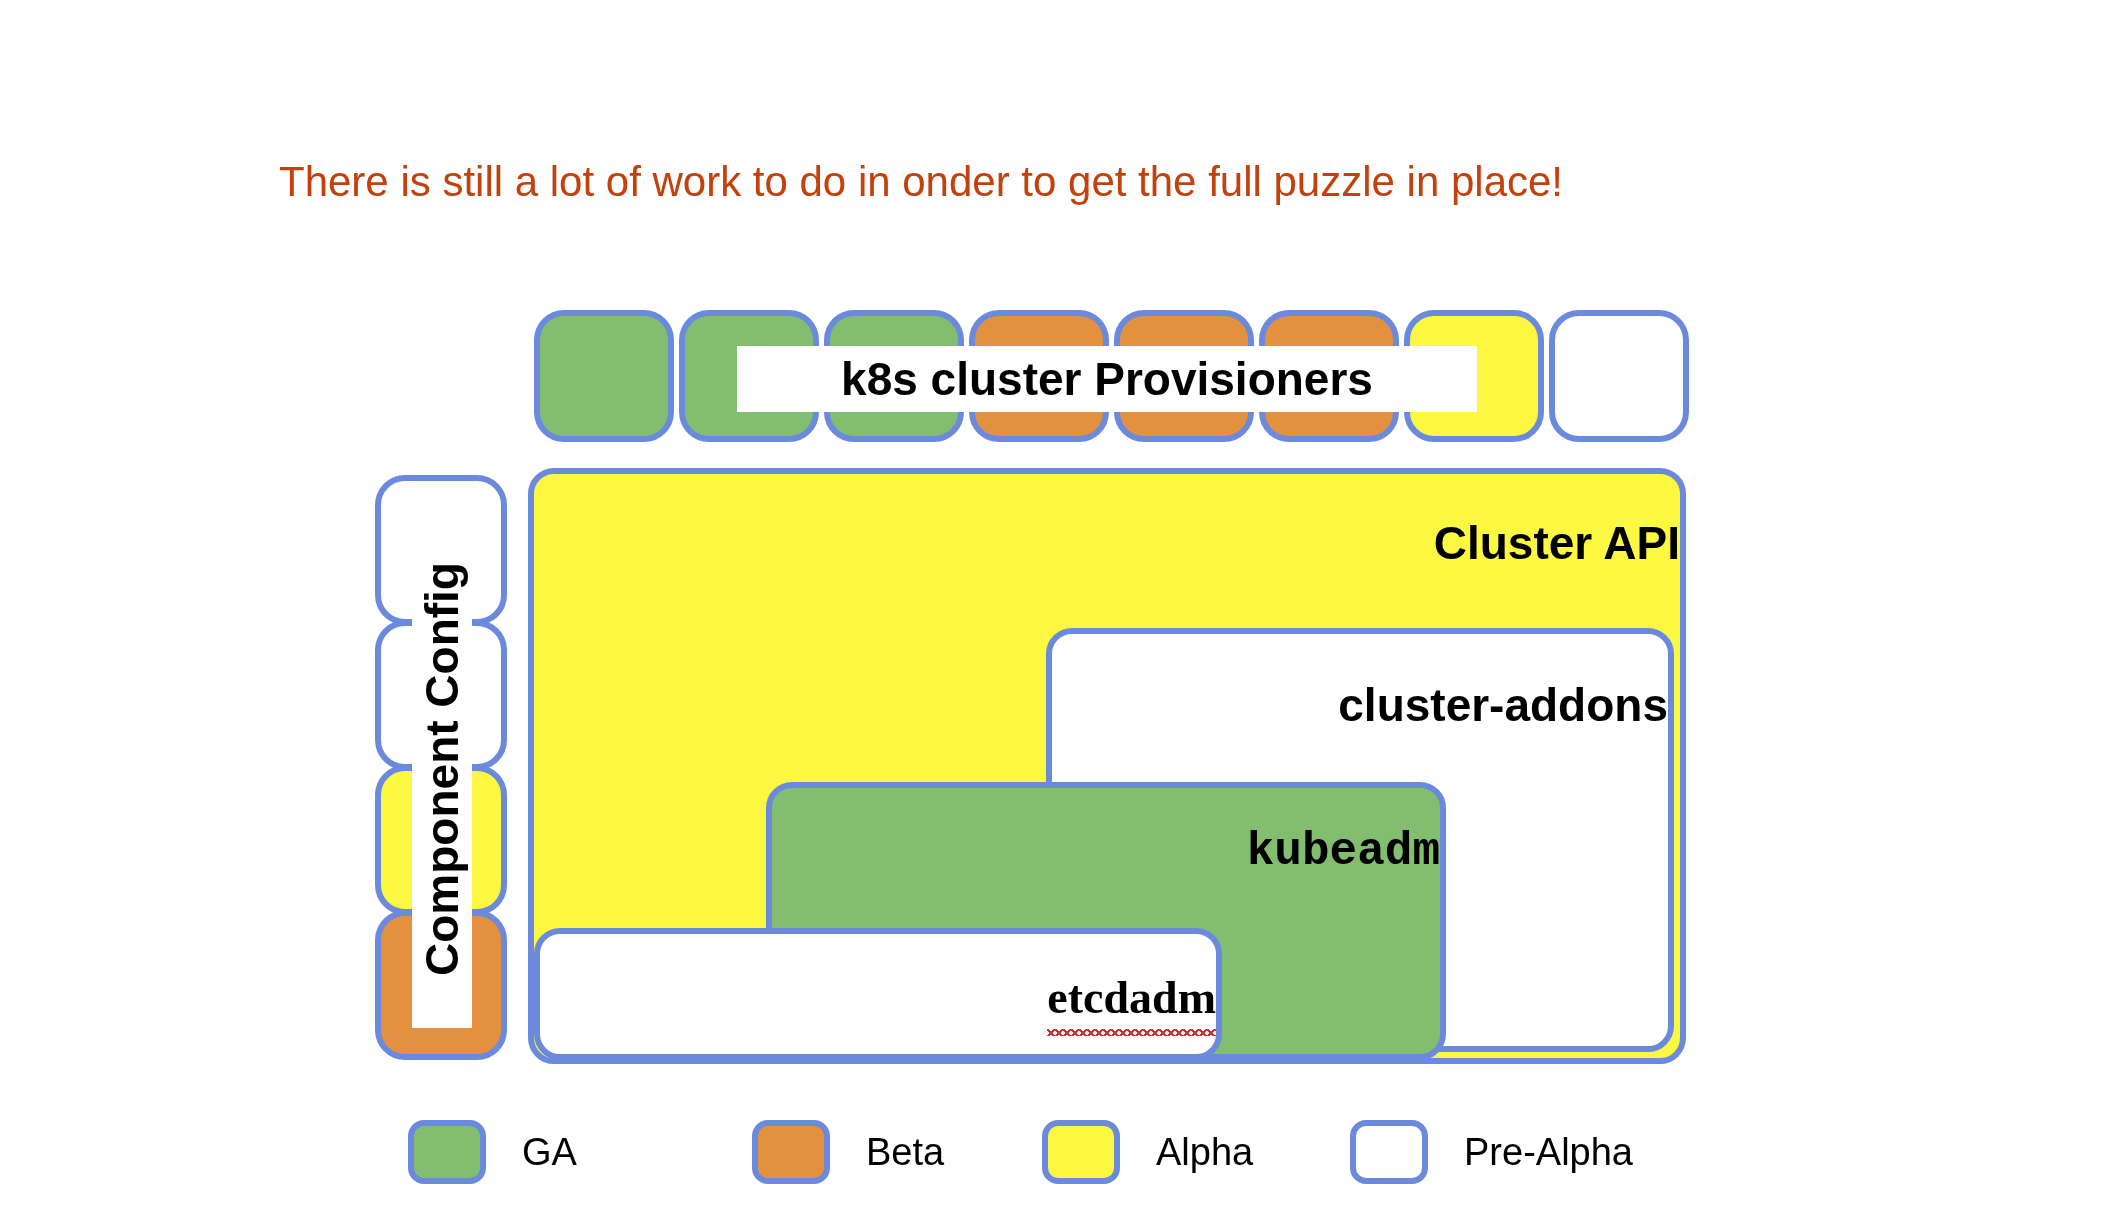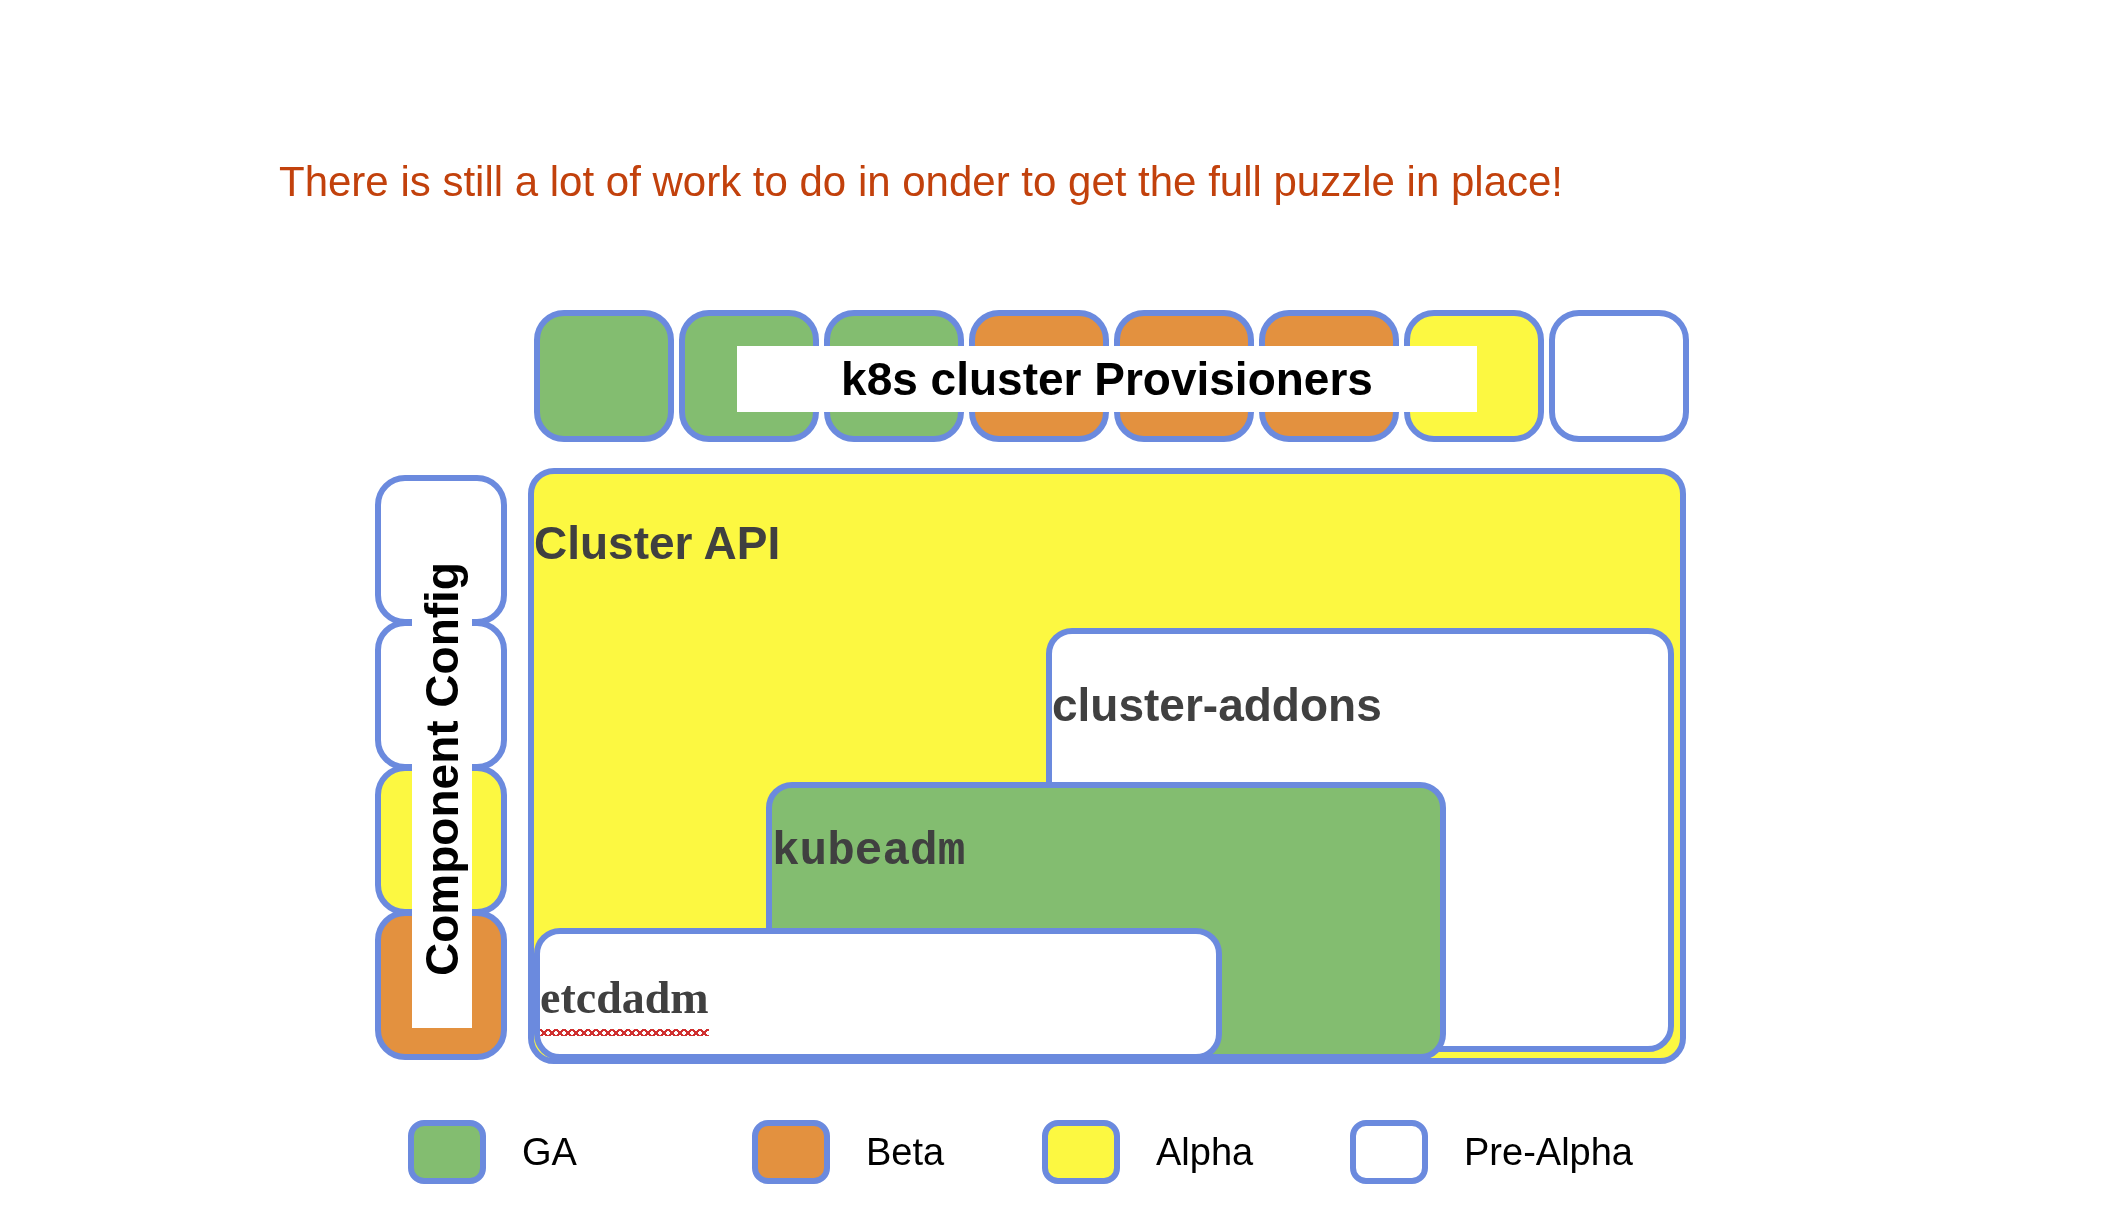--- a/index.html
+++ b/index.html
@@ -90,24 +90,24 @@
     white-space: nowrap;
     font-size: 46px;
     font-weight: bold;
     color: #000000;
   }
 
   
   .node-label {
     position: absolute;
     width: 100%;
-    text-align: left;
+    text-align: right;
     font-size: 46px;
     font-weight: bold;
-    color: #404040;
+    color: #000000;
     white-space: nowrap;
   }
 
   .spell-error {
     position: relative;
     display: inline-block;
     font-family: Liberation Serif, serif;
   }
   .spell-error::after {
     content: "";

